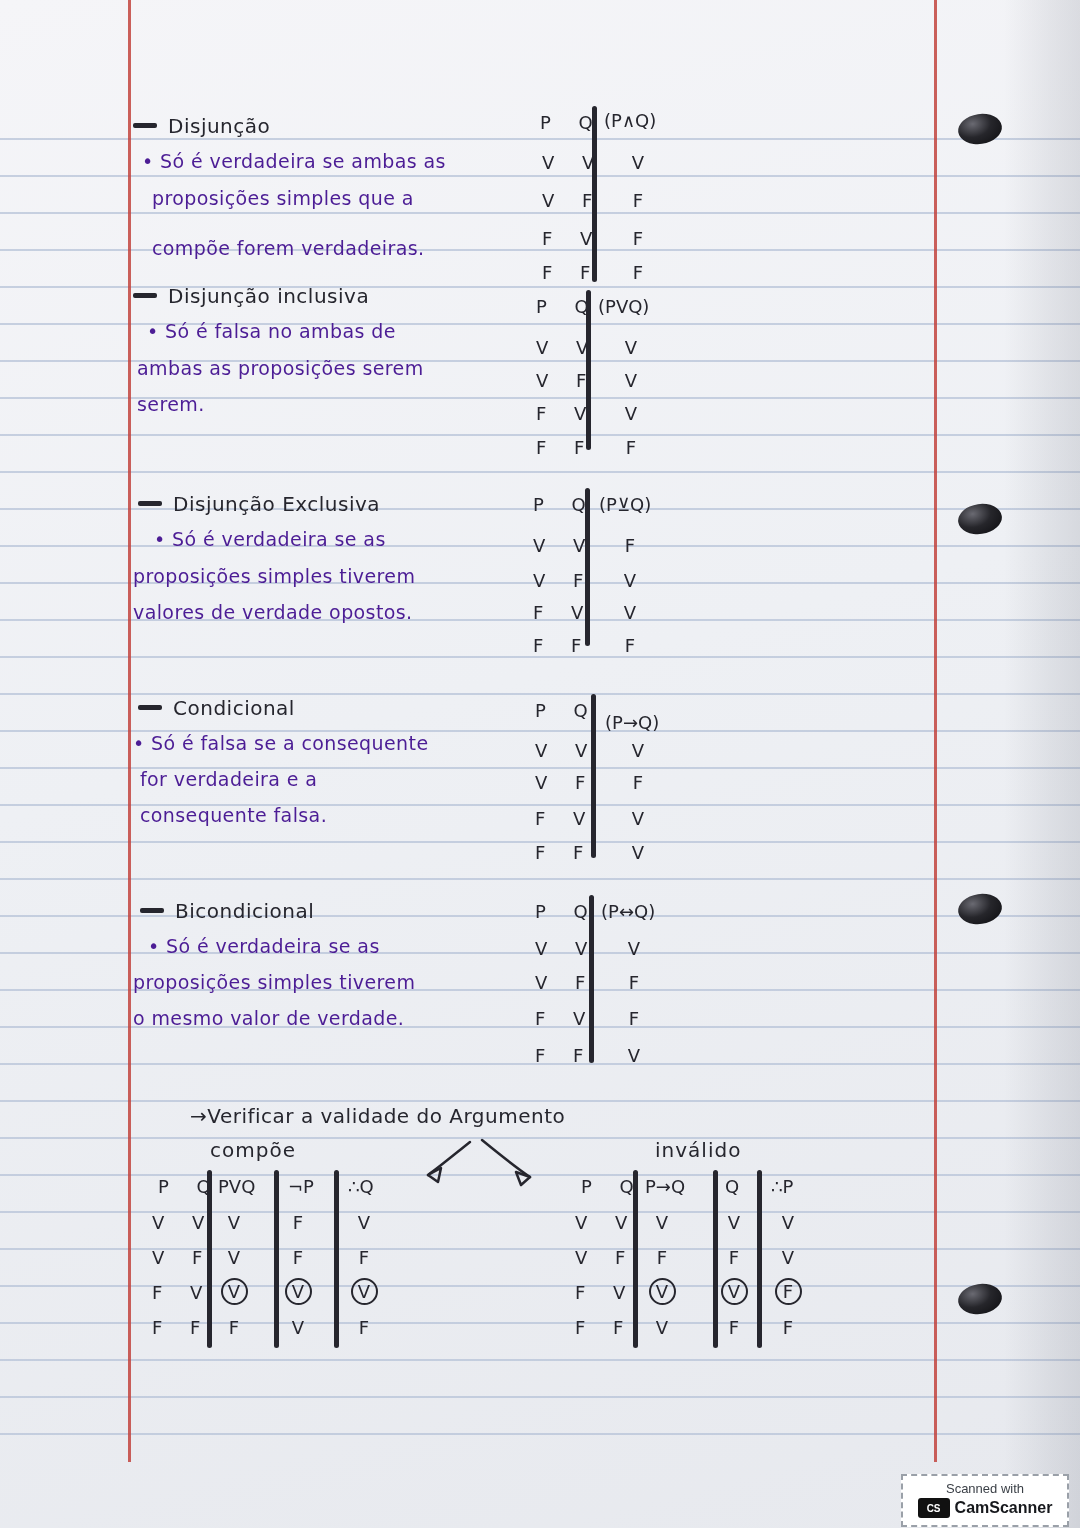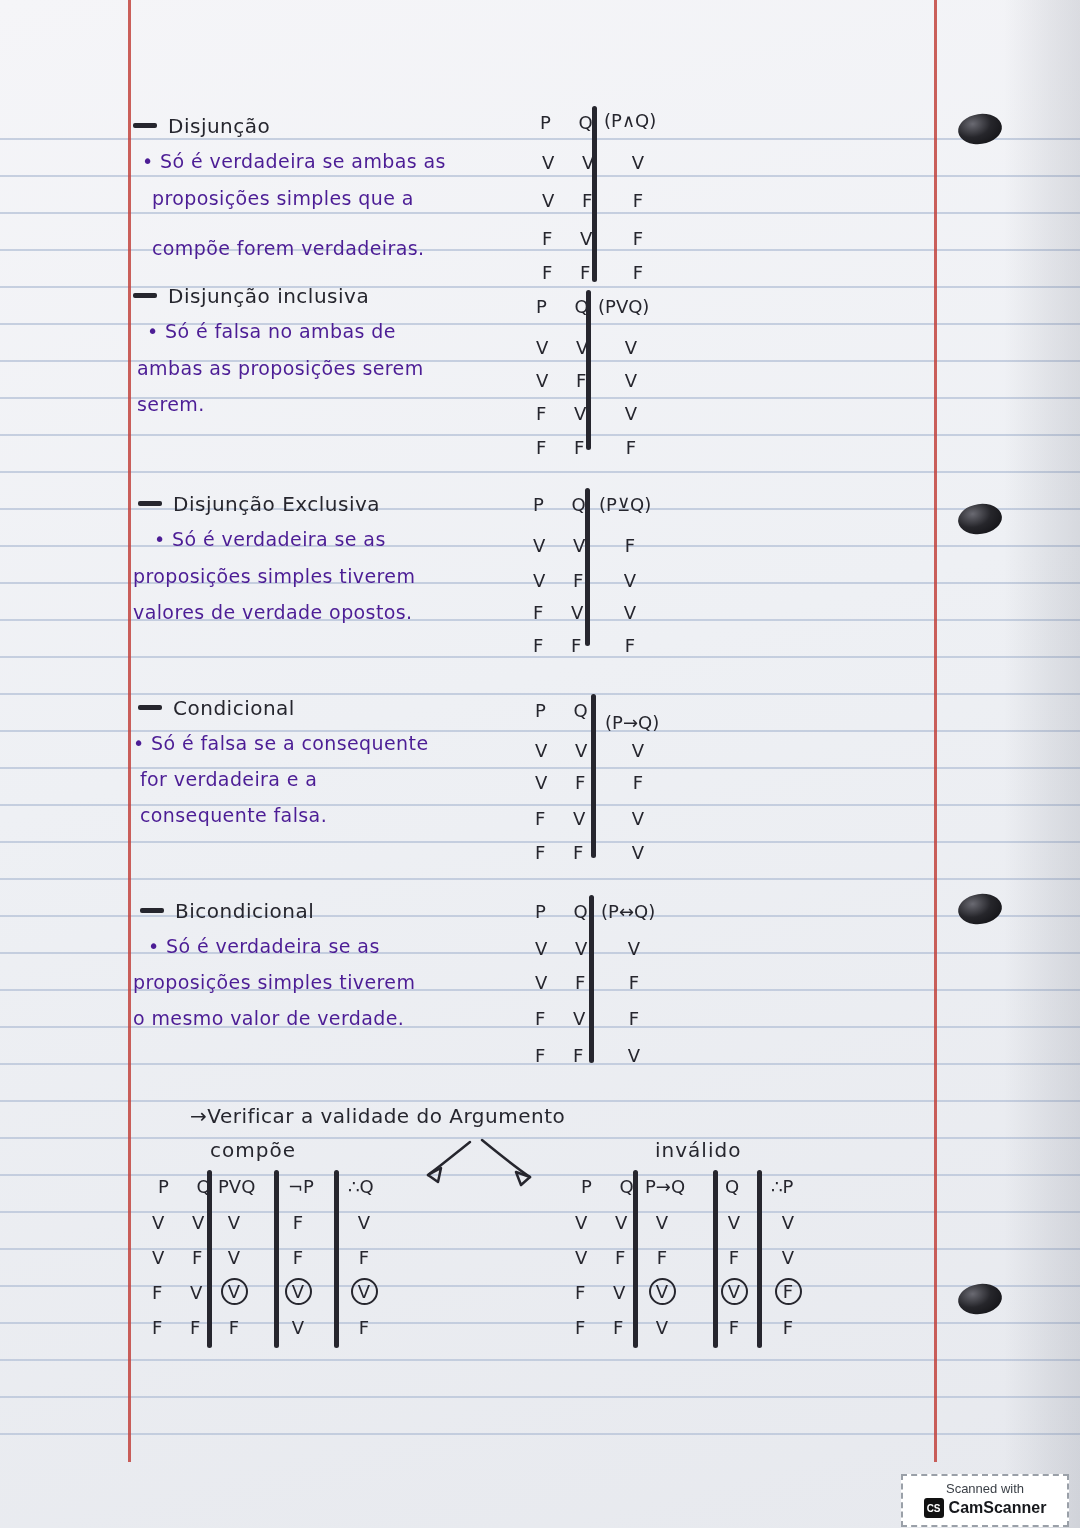--- a/index.html
+++ b/index.html
@@ -31,21 +31,21 @@
   .res { text-align:center; }
   .vbar { position:absolute; width:5px; background:#26262e; border-radius:3px; }
   .circ { display:inline-flex; width:27px; height:27px; border:2.5px solid #26262e; border-radius:50%;
     align-items:center; justify-content:center; }
   .label { position:absolute; font-size:20px; letter-spacing:1px; white-space:nowrap; }
   .arrows { position:absolute; }
   .badge { position:absolute; left:901px; top:1474px; width:168px; padding:5px 8px 7px;
     background:#ffffff; border:2px dashed #9aa0a8; text-align:center; }
   .badge .l1 { font-size:13px; color:#3a3f46; font-family:"Liberation Sans", sans-serif; }
   .badge .l2 { display:flex; align-items:center; justify-content:center; gap:5px; margin-top:2px; }
-  .cs-logo { display:inline-flex; width:20px; height:20px; background:#111; color:#fff; font-size:10px;
+  .cs-logo { display:inline-flex; width:32px; height:20px; background:#111; color:#fff; font-size:10px;
     font-weight:bold; align-items:center; justify-content:center; border-radius:3px;
     font-family:"Liberation Sans", sans-serif; }
   .brand { font-size:16px; font-weight:bold; color:#16181c; font-family:"Liberation Sans", sans-serif;text-align:center; }
 </style>
 </head>
 <body>
 
 <div class="ruled"></div>
 <div class="redline left"></div>
 <div class="redline right"></div>

